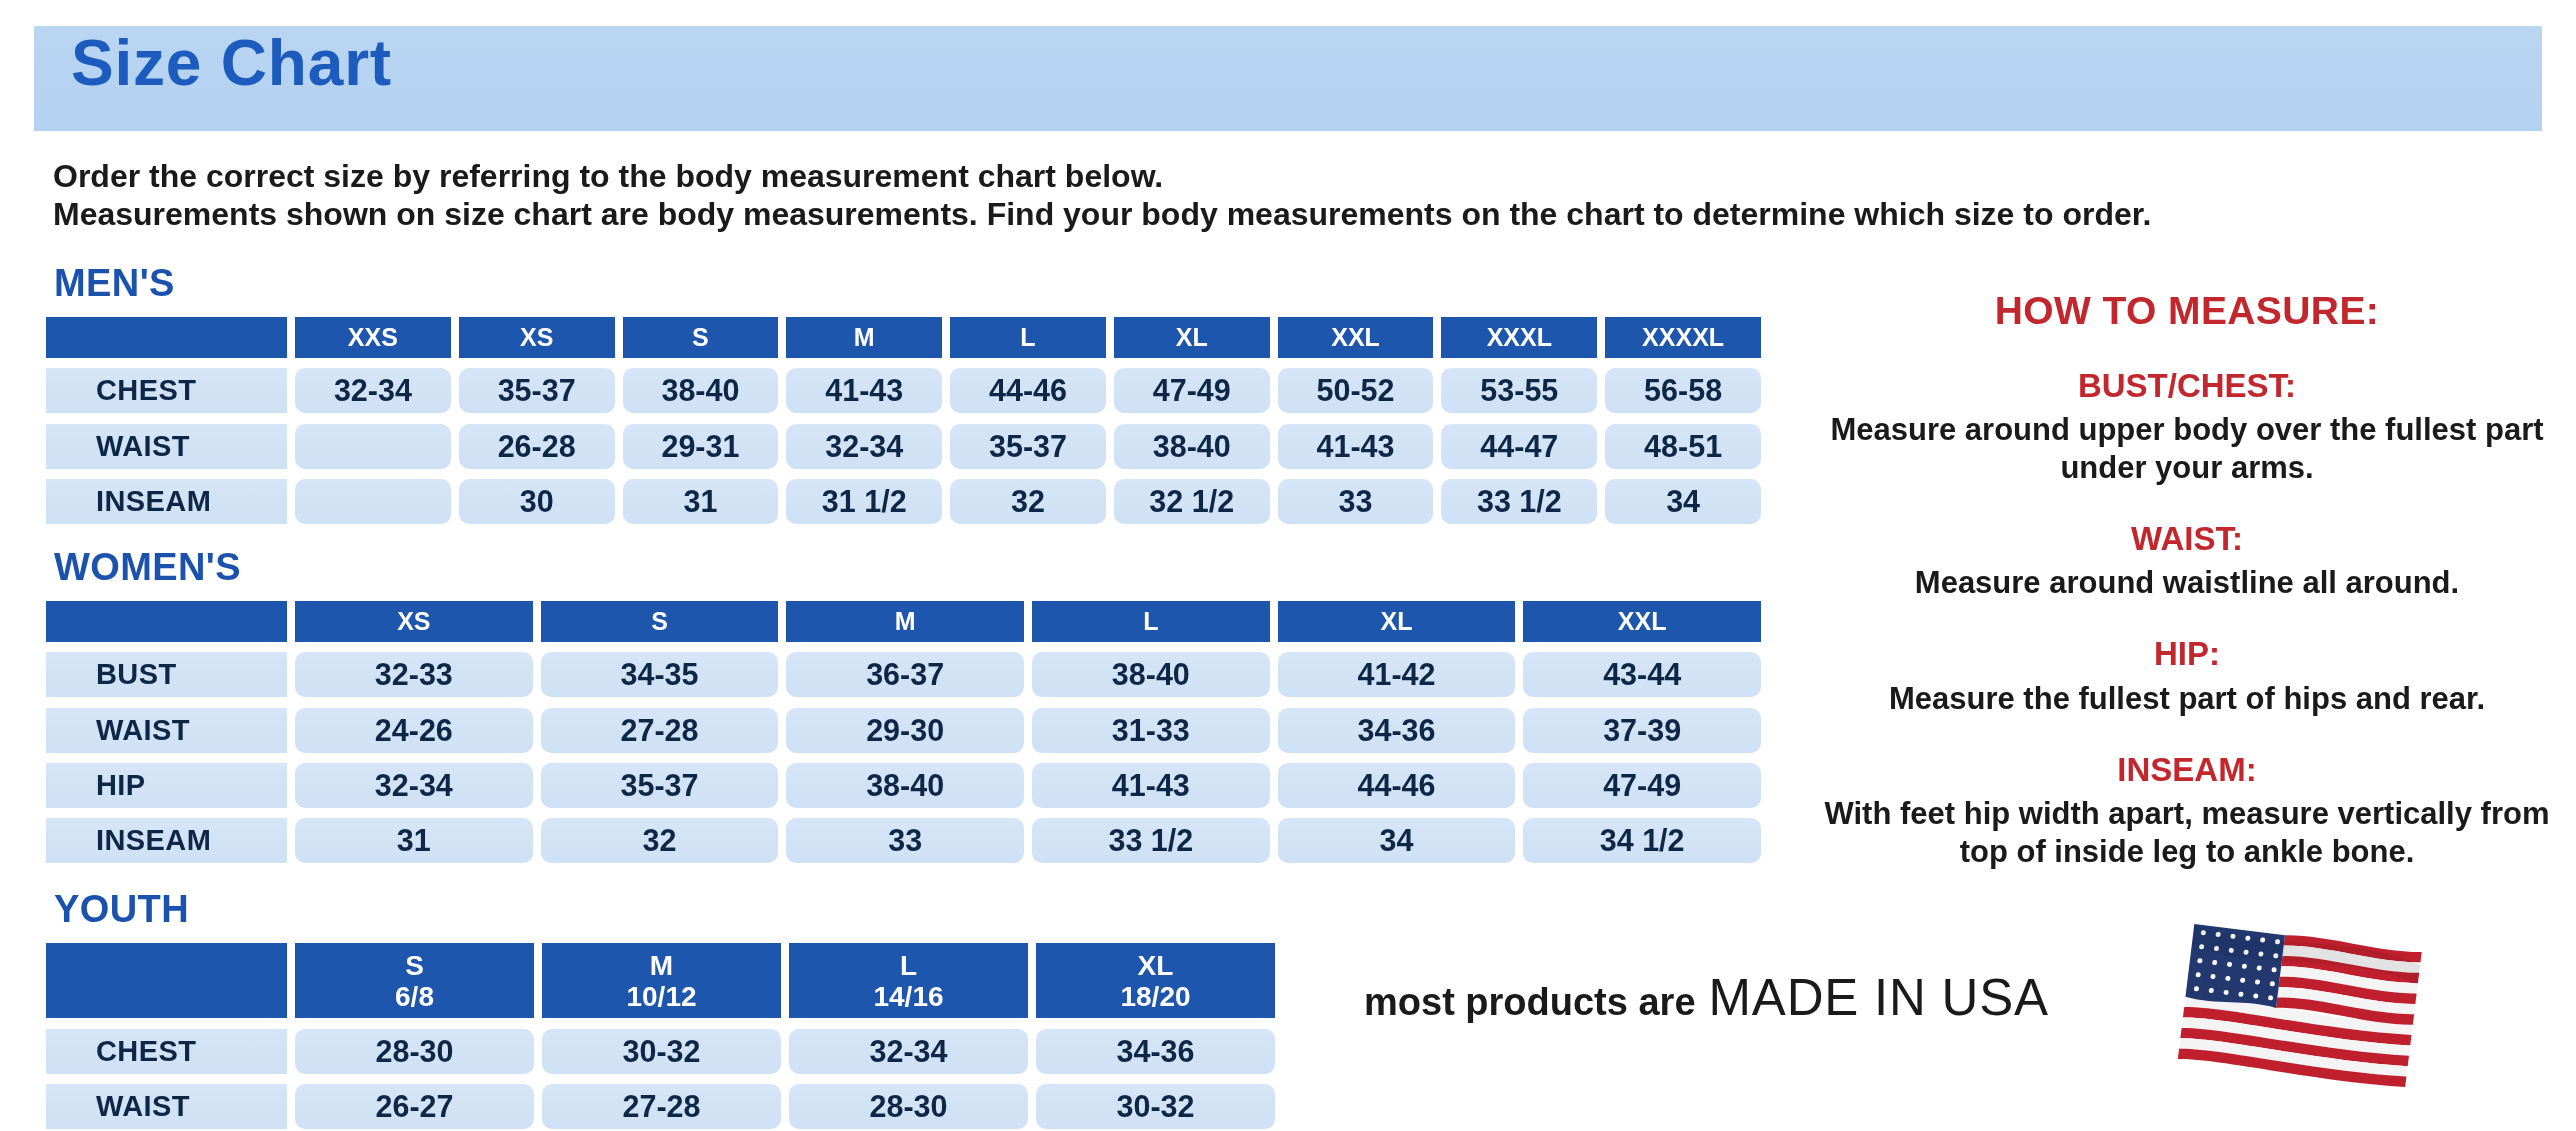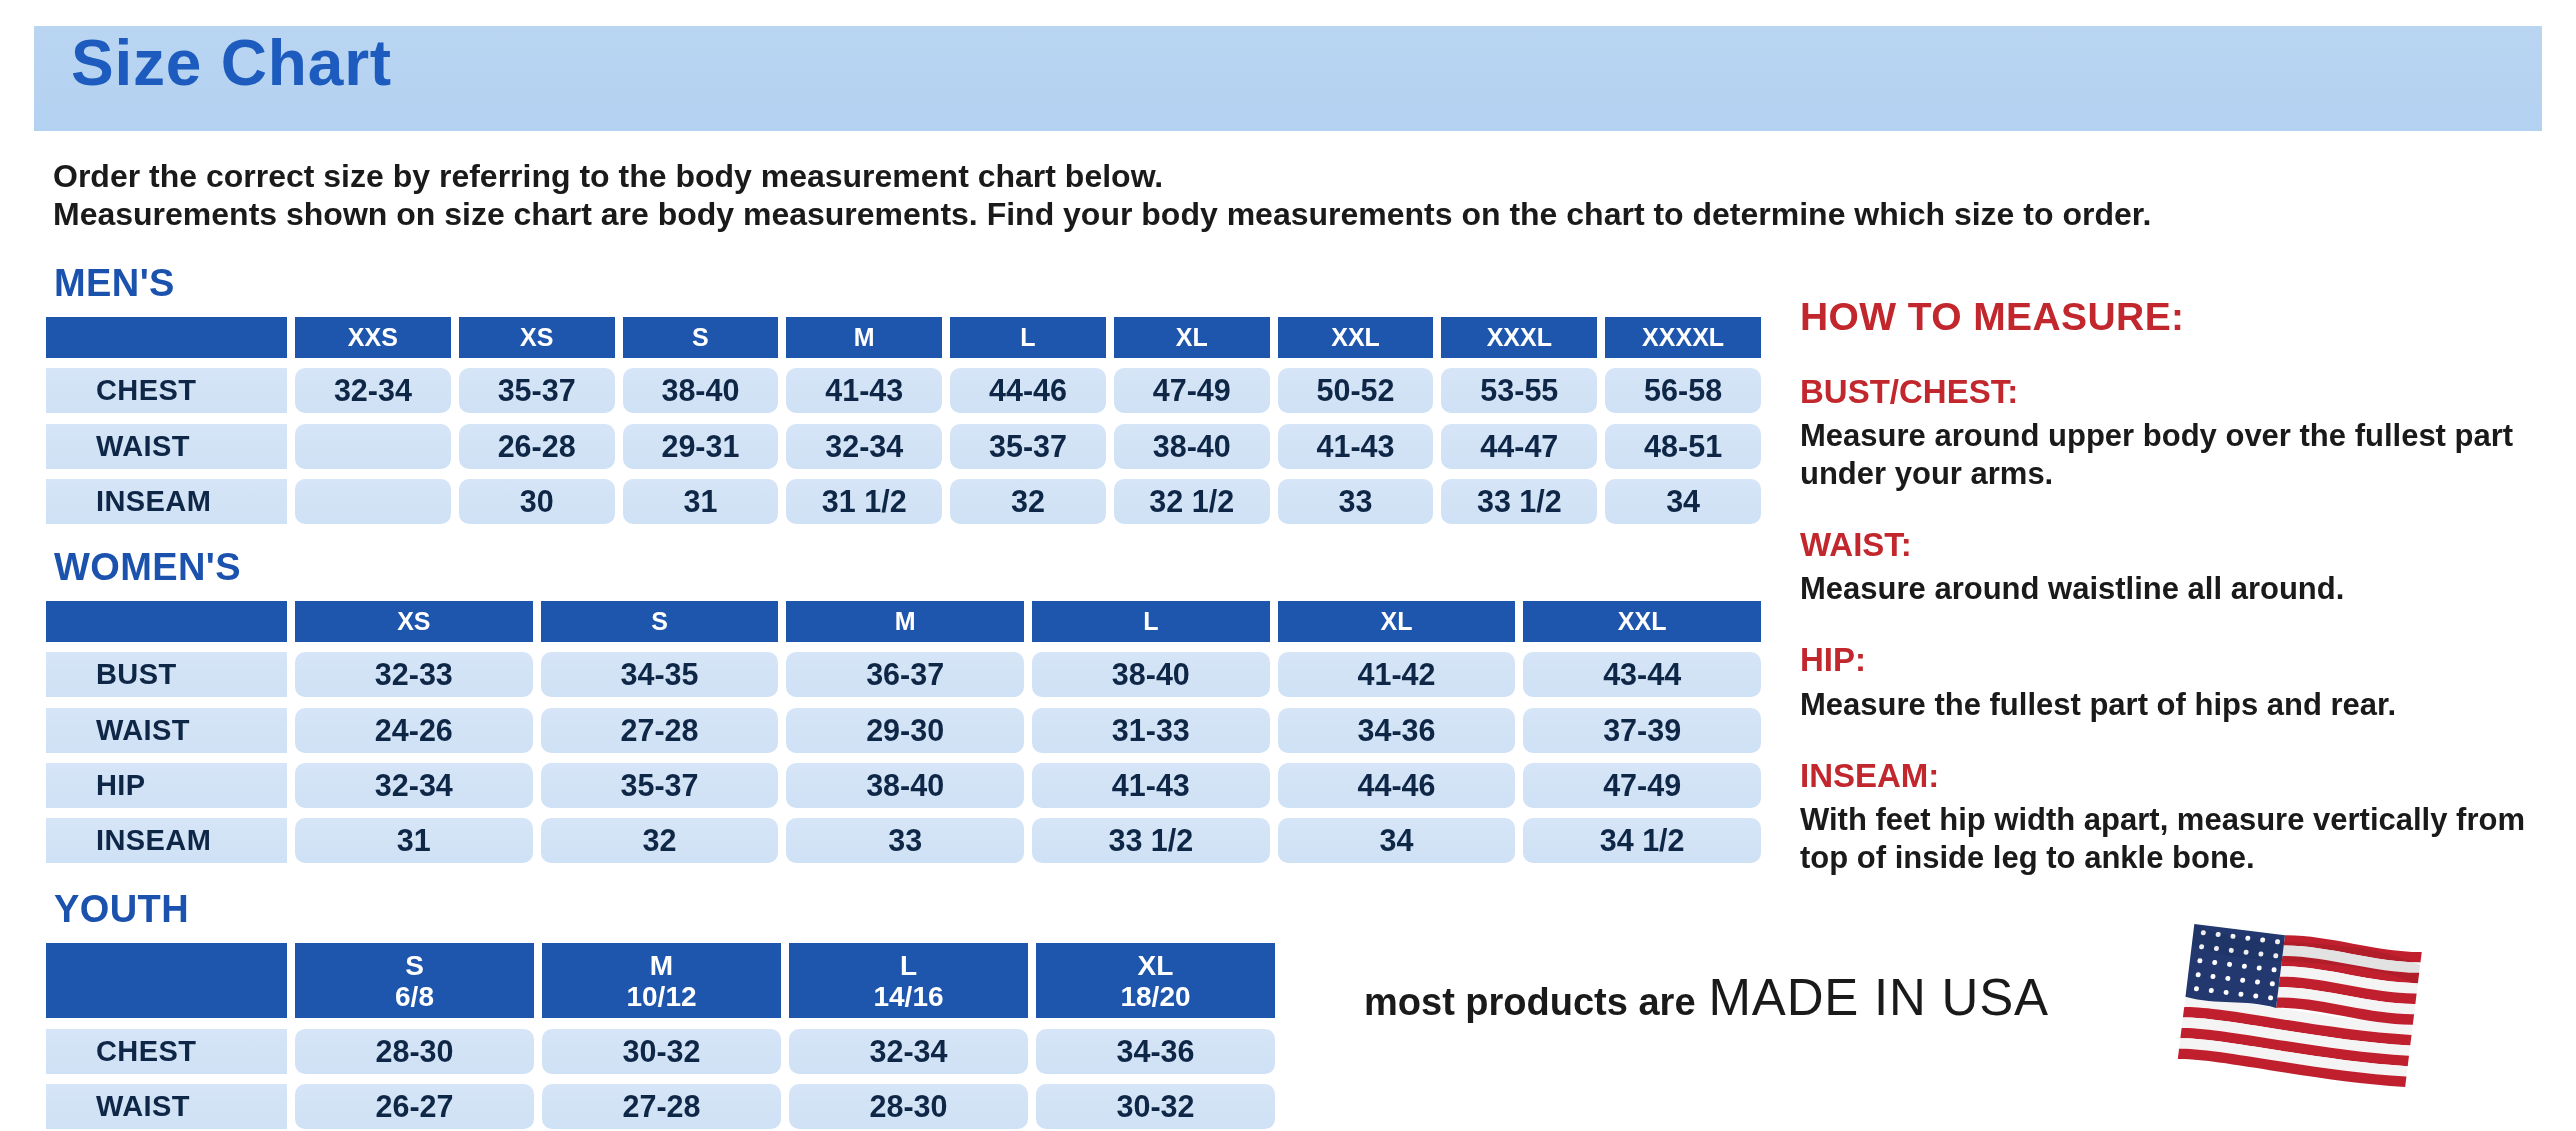--- a/index.html
+++ b/index.html
@@ -27,21 +27,21 @@
   .youth .hcell{height:75px;flex-direction:column;line-height:1.12;font-size:28px;}
   .corner{background:var(--header-cell-bg,#1d56ac);}
   .dcell{background:linear-gradient(180deg,#d6e5f7,var(--cell-bg,#cfe1f5));color:var(--cell-text,#0f2747);
     font-weight:bold;font-size:30.5px;height:45px;border-radius:10px;}
   .lcell{background:linear-gradient(180deg,#d6e5f7,var(--cell-bg,#cfe1f5));color:var(--cell-text,#0f2747);
     font-weight:bold;font-size:29px;height:45px;justify-content:flex-start;padding-left:50px;letter-spacing:0.4px;}
   .gap-women{margin-top:21.7px;}
   .gap-youth{margin-top:25px;}
 
   
-  .measure-col{position:absolute;left:1800px;top:295px;width:774px;}
+  .measure-col{position:absolute;left:1800px;top:289px;width:774px;text-align:center;}
   .measure-col h2{margin:0;font-size:39px;font-weight:bold;color:var(--measure-red,#c1272d);letter-spacing:0.4px;}
   .measure-section h3{margin:34px 0 6.4px 0;font-size:33px;font-weight:bold;color:var(--measure-red,#c1272d);}
   .measure-section p{margin:0;font-size:31px;font-weight:bold;color:var(--body-text,#1a1a1a);line-height:1.2;}
 
   
   .made-line{position:absolute;left:1364px;top:968px;display:flex;align-items:baseline;gap:13px;color:var(--body-text,#111);}
   .made-prefix{font-size:38px;font-weight:bold;}
   .made-emphasis{font-size:51px;font-weight:normal;letter-spacing:0.8px;}
   .flag-wrap{position:absolute;left:2173px;top:924px;width:249px;height:181px;}
   .flag-wrap svg{width:100%;height:100%;}

